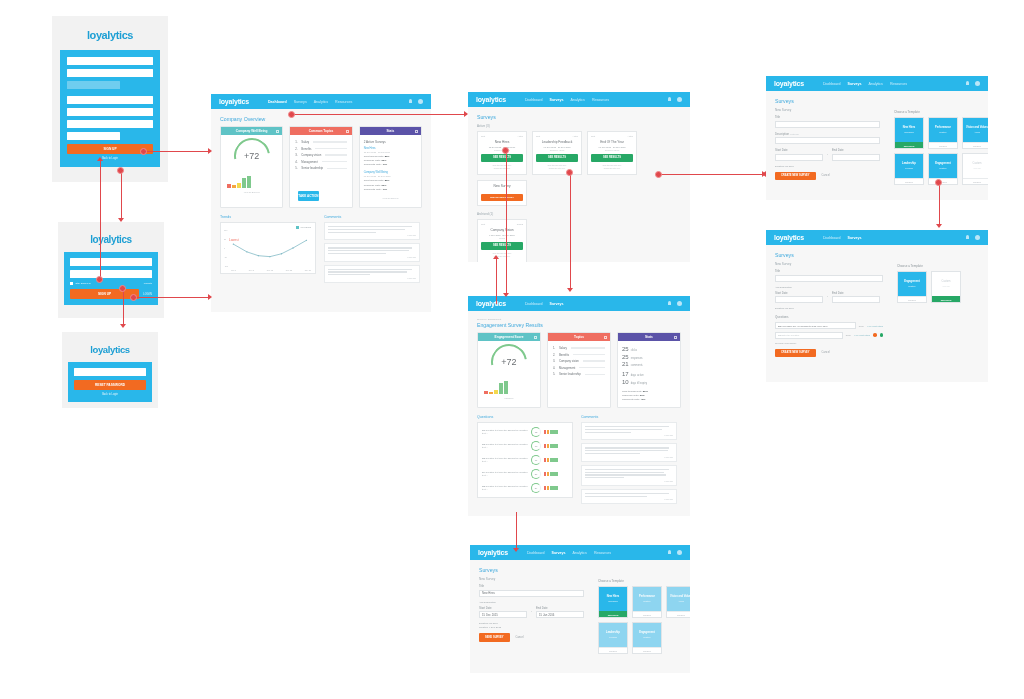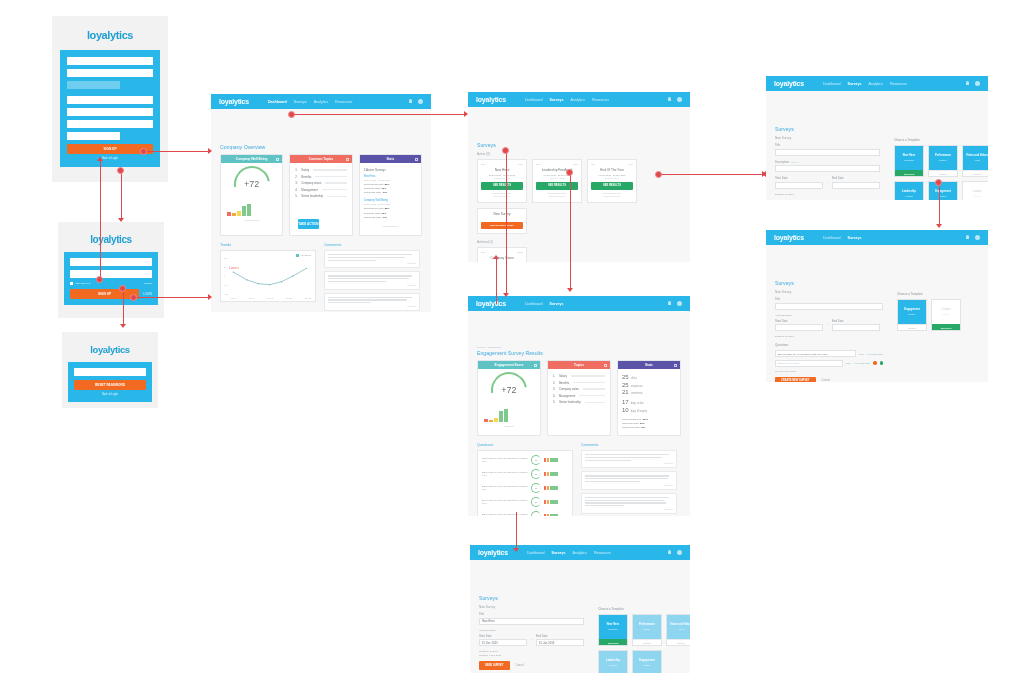--- a/index.html
+++ b/index.html
@@ -31,21 +31,21 @@
     width: 5px; height: 5px; border-radius: 50%;
     background: #8fd9f3; display: block;
   }
   .navicon.bell { background: transparent; position: relative; }
   .navicon.bell:before {
     content: ""; position: absolute; left: 1px; top: 0.4px;
     width: 3px; height: 3.4px; border-radius: 1.5px 1.5px 0 0; background: #b9e6f8;
   }
   .navicon.gear { background: #b9e6f8; }
 
-  .body-pad { padding: 7px 9px; margin-top: 28px; }
+  .body-pad { padding: 7px 9px; }
   .page-title { color: #3fa9dd; font-size: 5.2px; margin-bottom: 4px; }
   .sub-label { color: #9aa6ad; font-size: 3px; margin-bottom: 3px; }
 
   
   .cards-row { display: flex; gap: 6px; }
   .card { background: #fff; border: .4px solid #e4e7e9; border-radius: 1px; }
   .card-head {
     height: 8px; display: flex; align-items: center; justify-content: center;
     position: relative; color: #fff; font-size: 3.2px; font-weight: 700;
   }

